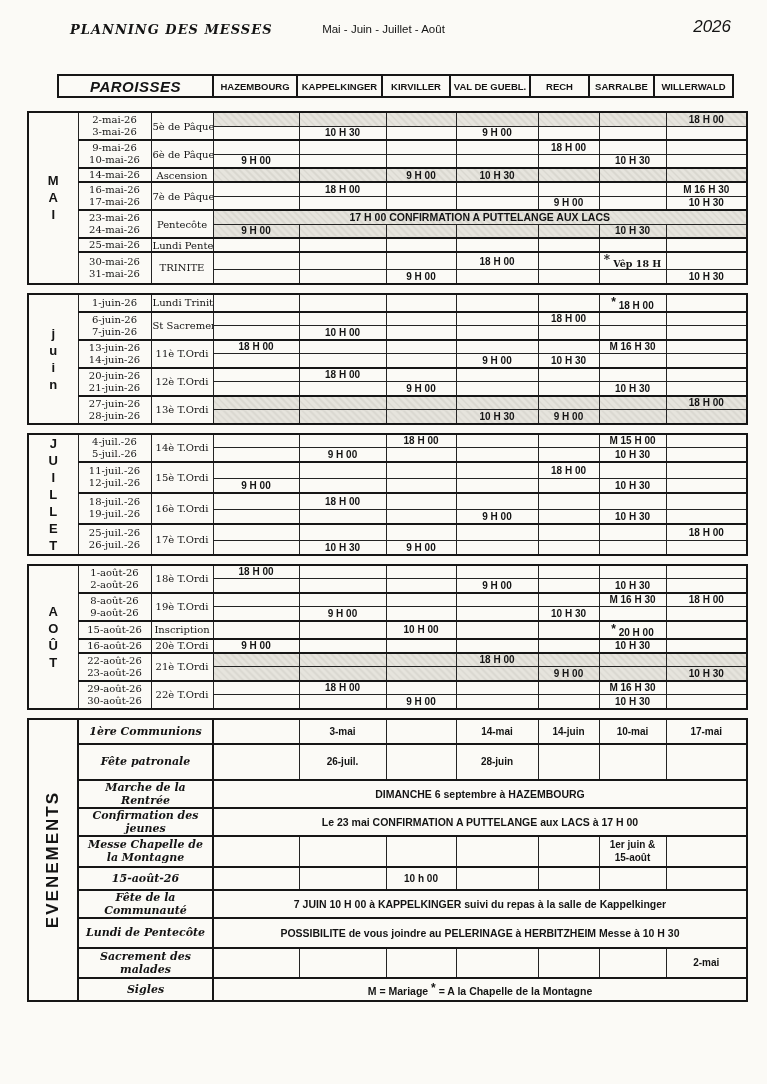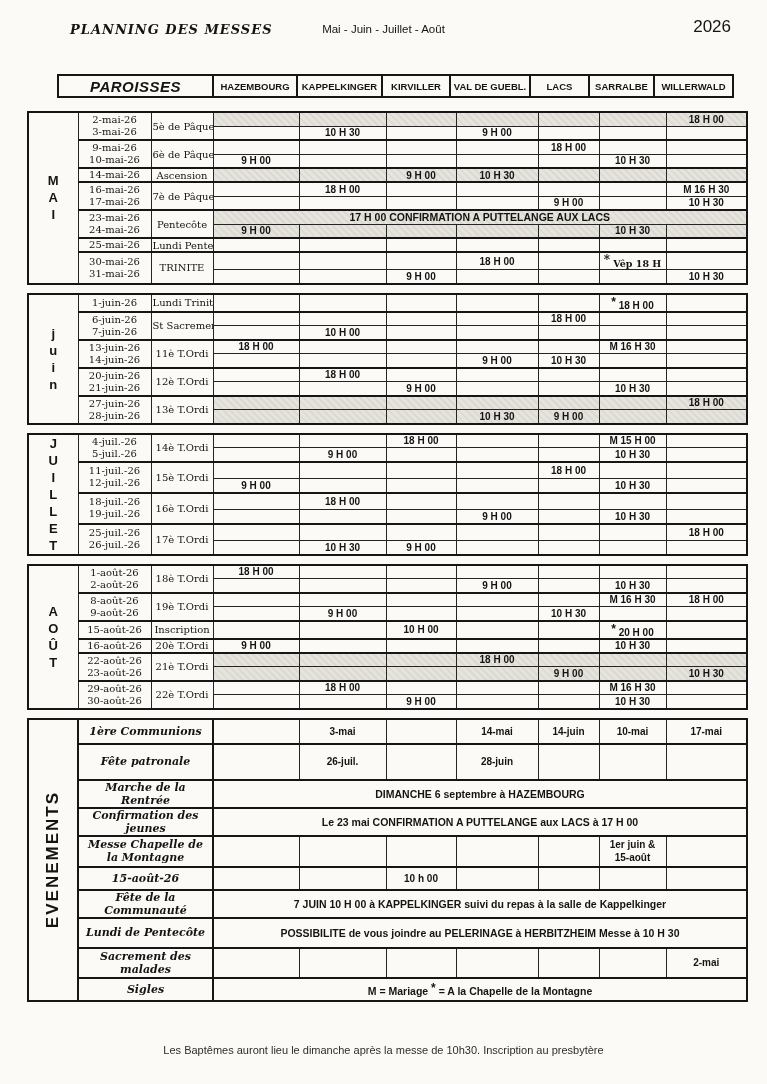--- a/index.html
+++ b/index.html
@@ -3,21 +3,21 @@
 <meta charset="utf-8">
 <style>
   *{margin:0;padding:0;box-sizing:border-box;}
   body{background:#9a9a9a;}
   .page{width:767px;height:1084px;background:#fbfaf6;position:relative;overflow:hidden;
         font-family:"Liberation Sans",sans-serif;color:#141414;margin:0 auto;}
   
   .doc-title{position:absolute;left:70px;top:22px;font-family:"DejaVu Serif",serif;
              font-weight:700;font-size:13px;letter-spacing:1px;font-style:italic;}
   .doc-subtitle{position:absolute;left:0;right:0;top:23px;text-align:center;font-size:11.5px;}
-  .doc-year{position:absolute;right:36px;top:17px;font-size:17px;}
+  .doc-year{position:absolute;right:36px;top:17px;font-size:17px;font-style:italic;}
   .sheet{position:absolute;left:27px;top:74px;width:719px;}
   
   .col-header{display:flex;height:24px;margin-bottom:13px;}
   .hdr-spacer{width:32px;}
   .hdr-cell{border:2px solid #161616;margin-left:-2px;display:flex;align-items:center;
             justify-content:center;font-weight:700;font-size:9.5px;white-space:nowrap;overflow:hidden;}
   .paroisses-cell{width:157px;font-style:italic;font-size:15px;letter-spacing:.5px;}
   
   table{border-collapse:collapse;table-layout:fixed;}
   .month-table{width:719px;border:2px solid #161616;margin-bottom:8px;}
@@ -57,21 +57,21 @@
   <div class="doc-year">2026</div>
 
   <div class="sheet">
     <div class="col-header" id="col-header">
         <div class="hdr-spacer"></div>
         <div class="hdr-cell paroisses-cell">PAROISSES</div>
         <div class="hdr-cell parish-hdr" style="width: 86px;">HAZEMBOURG</div>
         <div class="hdr-cell parish-hdr" style="width: 87px;">KAPPELKINGER</div>
         <div class="hdr-cell parish-hdr" style="width: 70px;">KIRVILLER</div>
         <div class="hdr-cell parish-hdr" style="width: 82px;">VAL DE GUEBL.</div>
-        <div class="hdr-cell parish-hdr" style="width: 61px;">LACS</div>
+        <div class="hdr-cell parish-hdr" style="width: 61px;">RECH</div>
         <div class="hdr-cell parish-hdr" style="width: 67px;">SARRALBE</div>
         <div class="hdr-cell parish-hdr" style="width: 81px;">WILLERWALD</div>
       </div>
     <div id="months">
         <table class="month-table">
           <colgroup>
             <col style="width: 50px;">
             <col style="width: 73px;">
             <col style="width: 62px;">
             <col style="width: 86px;">
@@ -644,14 +644,13 @@
             </tr>
             <tr style="height: 23px;">
               <td class="ev-label">Sigles</td>
               <td class="ev-span" colspan="7">M = Mariage <span class="star">*</span> = A la Chapelle de la Montagne</td>
             </tr>
           </tbody>
         </table>
       </div>
   </div>
 
-  <div class="footer-note">Les Baptêmes auront lieu le dimanche après la messe de 10h30. Inscription au presbytère</div>
 </div>
 
 </body></html>

